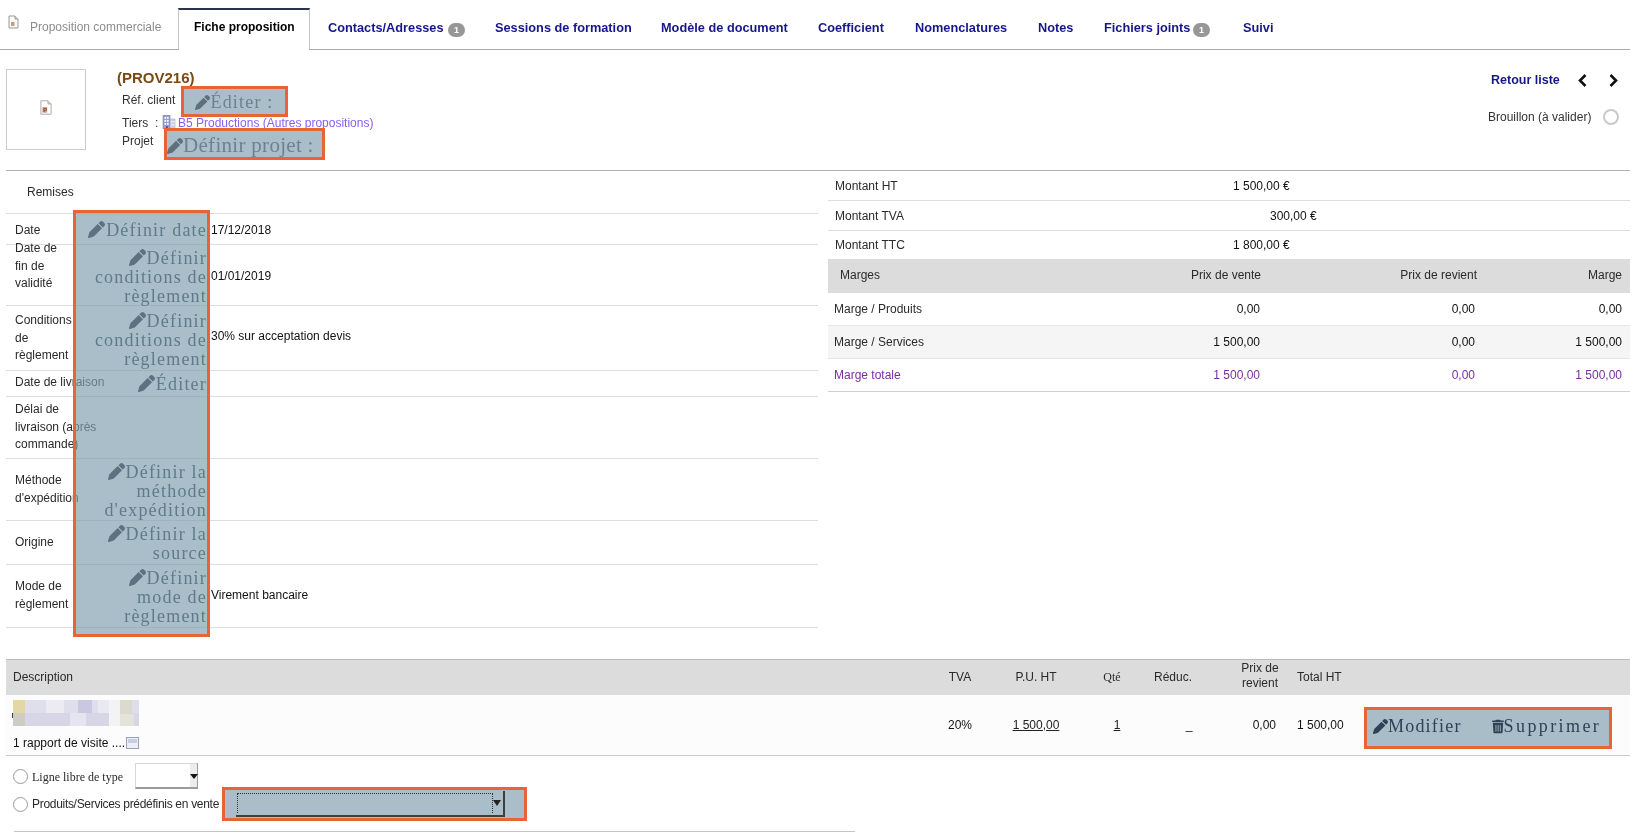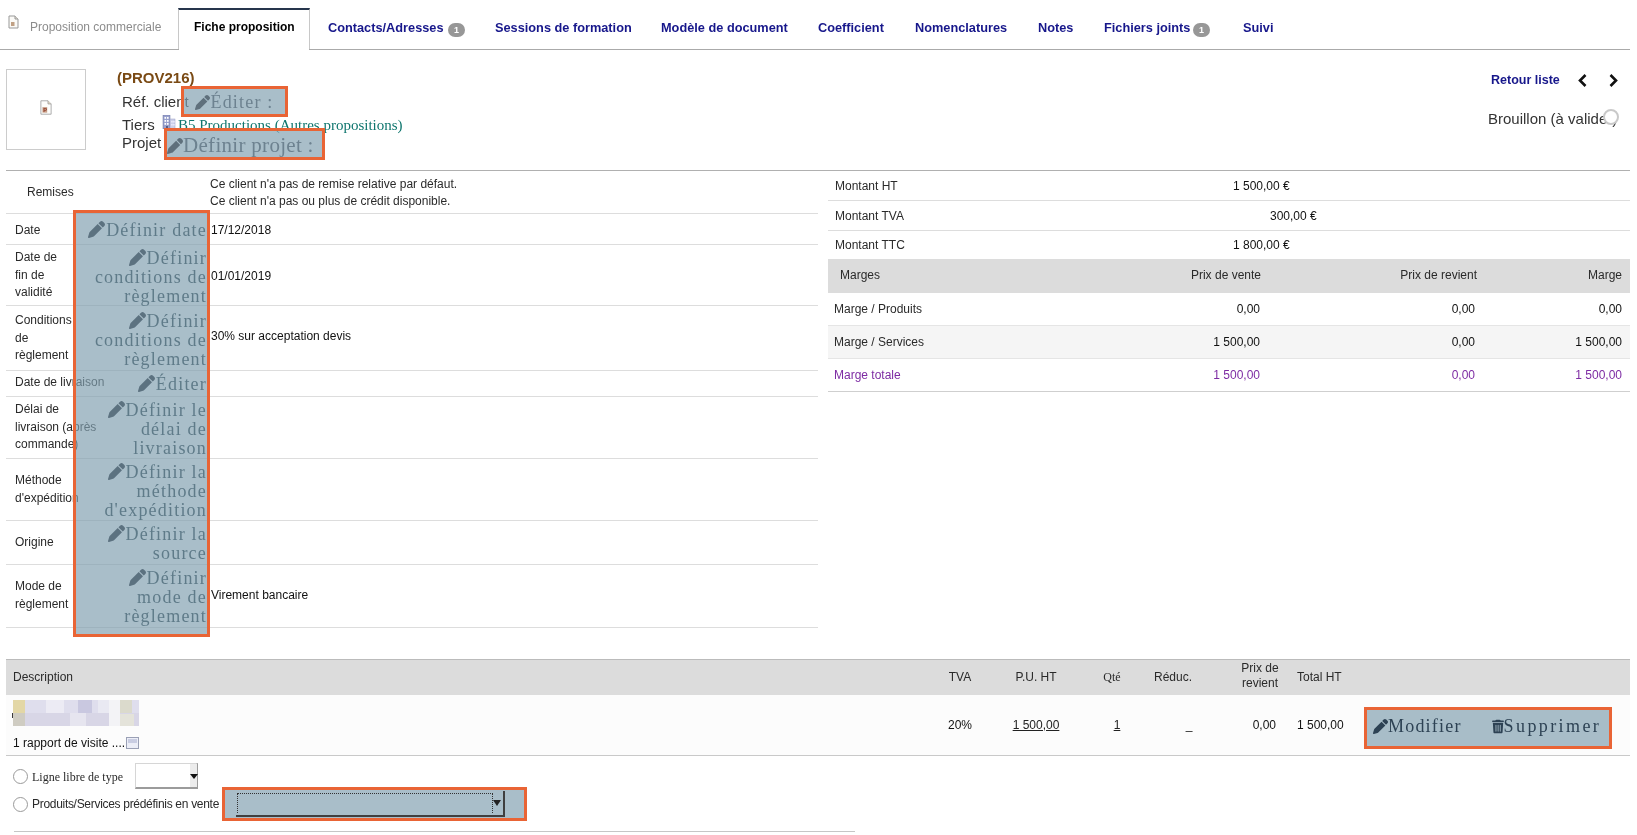--- a/index.html
+++ b/index.html
@@ -1,28 +1,28 @@
 <!DOCTYPE html>
 <html><head>
 <meta charset="utf-8">
 <style>
 html,body{margin:0;padding:0;background:#fff;}
 #page{position:relative;width:1637px;height:835px;overflow:hidden;background:#fff;
   font-family:"Liberation Sans",sans-serif;font-size:12px;color:#2f2f2f;}
 .a{position:absolute;}
 .t{font-size:12px;color:#2a2a2a;}
-.t14{font-size:15px;color:#333;}
+.t14{font-size:12px;color:#333;}
 .tab{font-size:12.75px;font-weight:bold;color:#17178b;}
 .badge{display:inline-block;background:#979797;color:#fff;font-size:9px;font-weight:bold;
   border-radius:8px;width:17px;height:14px;line-height:14px;text-align:center;}
 .hline{position:absolute;height:1px;background:#ddd;}
 .ov{position:absolute;background:rgba(128,159,175,0.68);border:3px solid #e96435;box-sizing:border-box;}
 .ovt{font-family:"Liberation Serif",serif;color:#5d7a89;}
 .num{text-align:right;}
-a.lnk{color:#0f766e;text-decoration:none;font-family:Liberation Serif, serif;}
+a.lnk{color:#8b5cf6;text-decoration:none;}
 .ser{font-family:"Liberation Serif",serif;}
 .olb{left:73px;width:134px;text-align:right;font-size:18px;letter-spacing:1.2px;line-height:19px;color:#5f7b89;}
 .ml{line-height:17.5px;}
 </style>
 </head>
 <body>
 <div id="page">
 
 <div class="a" style="left:0;top:49px;width:1630px;height:1px;background:#aaa;"></div>
 <div class="a" style="left:178px;top:8px;width:132px;height:41px;background:#fff;border:1px solid #c8c8c8;border-top:2px solid #26354c;border-bottom:none;box-sizing:border-box;"></div>
@@ -108,24 +108,23 @@
 <div class="hline" style="left:6px;top:244px;width:812px;"></div>
 <div class="hline" style="left:6px;top:305px;width:812px;"></div>
 <div class="hline" style="left:6px;top:370px;width:812px;"></div>
 <div class="hline" style="left:6px;top:396px;width:812px;"></div>
 <div class="hline" style="left:6px;top:458px;width:812px;"></div>
 <div class="hline" style="left:6px;top:520px;width:812px;"></div>
 <div class="hline" style="left:6px;top:564px;width:812px;"></div>
 <div class="hline" style="left:6px;top:627px;width:812px;"></div>
 
 <div class="a t" style="left:15px;top:185px;margin-left:12px;">Remises</div>
-<div class="a t" style="left:210px;top:176px;line-height:16.5px;">Ce client n'a pas de remise relative par défaut.<br>Ce client n'a pas ou plus de crédit disponible.</div>
 <div class="a t" style="left:15px;top:223px;">Date</div>
 <div class="a t" style="left:211px;top:223px;color:#111;">17/12/2018</div>
-<div class="a t ml" style="left:15px;top:249px;">Date de<br>fin de<br>validité</div>
+<div class="a t ml" style="left:15px;top:240px;">Date de<br>fin de<br>validité</div>
 <div class="a t" style="left:211px;top:269px;color:#111;">01/01/2019</div>
 <div class="a t ml" style="left:15px;top:312px;">Conditions<br>de<br>règlement</div>
 <div class="a t" style="left:211px;top:329px;color:#111;">30% sur acceptation devis</div>
 <div class="a t" style="left:15px;top:375px;">Date de livraison</div>
 <div class="a t ml" style="left:15px;top:401px;">Délai de<br>livraison (après<br>commande)</div>
 <div class="a t ml" style="left:15px;top:472px;">Méthode<br>d'expédition</div>
 <div class="a t" style="left:15px;top:535px;">Origine</div>
 <div class="a t ml" style="left:15px;top:578px;">Mode de<br>règlement</div>
 <div class="a t" style="left:211px;top:588px;color:#111;">Virement bancaire</div>
 
@@ -136,23 +135,20 @@
       </svg>Définir date</div>
 <div class="a ovt olb" style="top:249px;"><svg width="17" height="17" viewBox="0 0 512 512" style="vertical-align:-2px;margin-right:1px;fill:#5c7280;">
         <path d="M362.7 19.3L314.3 67.7 444.3 197.7l48.4-48.4c25-25 25-65.5 0-90.5L453.3 19.3c-25-25-65.5-25-90.5 0zm-71 71L58.6 323.5c-10.4 10.4-18 23.3-22.2 37.4L1 481.2C-1.5 489.7 .8 498.8 7 505s15.3 8.5 23.7 6.1l120.3-35.4c14.1-4.2 27-11.8 37.4-22.2L421.7 220.3 291.7 90.3z"></path>
       </svg>Définir<br>conditions de<br>règlement</div>
 <div class="a ovt olb" style="top:312px;"><svg width="17" height="17" viewBox="0 0 512 512" style="vertical-align:-2px;margin-right:1px;fill:#5c7280;">
         <path d="M362.7 19.3L314.3 67.7 444.3 197.7l48.4-48.4c25-25 25-65.5 0-90.5L453.3 19.3c-25-25-65.5-25-90.5 0zm-71 71L58.6 323.5c-10.4 10.4-18 23.3-22.2 37.4L1 481.2C-1.5 489.7 .8 498.8 7 505s15.3 8.5 23.7 6.1l120.3-35.4c14.1-4.2 27-11.8 37.4-22.2L421.7 220.3 291.7 90.3z"></path>
       </svg>Définir<br>conditions de<br>règlement</div>
 <div class="a ovt olb" style="top:375px;"><svg width="17" height="17" viewBox="0 0 512 512" style="vertical-align:-2px;margin-right:1px;fill:#5c7280;">
         <path d="M362.7 19.3L314.3 67.7 444.3 197.7l48.4-48.4c25-25 25-65.5 0-90.5L453.3 19.3c-25-25-65.5-25-90.5 0zm-71 71L58.6 323.5c-10.4 10.4-18 23.3-22.2 37.4L1 481.2C-1.5 489.7 .8 498.8 7 505s15.3 8.5 23.7 6.1l120.3-35.4c14.1-4.2 27-11.8 37.4-22.2L421.7 220.3 291.7 90.3z"></path>
       </svg>Éditer</div>
-<div class="a ovt olb" style="top:401px;"><svg width="17" height="17" viewBox="0 0 512 512" style="vertical-align:-2px;margin-right:1px;fill:#5c7280;">
-        <path d="M362.7 19.3L314.3 67.7 444.3 197.7l48.4-48.4c25-25 25-65.5 0-90.5L453.3 19.3c-25-25-65.5-25-90.5 0zm-71 71L58.6 323.5c-10.4 10.4-18 23.3-22.2 37.4L1 481.2C-1.5 489.7 .8 498.8 7 505s15.3 8.5 23.7 6.1l120.3-35.4c14.1-4.2 27-11.8 37.4-22.2L421.7 220.3 291.7 90.3z"></path>
-      </svg>Définir le<br>délai de<br>livraison</div>
 <div class="a ovt olb" style="top:463px;"><svg width="17" height="17" viewBox="0 0 512 512" style="vertical-align:-2px;margin-right:1px;fill:#5c7280;">
         <path d="M362.7 19.3L314.3 67.7 444.3 197.7l48.4-48.4c25-25 25-65.5 0-90.5L453.3 19.3c-25-25-65.5-25-90.5 0zm-71 71L58.6 323.5c-10.4 10.4-18 23.3-22.2 37.4L1 481.2C-1.5 489.7 .8 498.8 7 505s15.3 8.5 23.7 6.1l120.3-35.4c14.1-4.2 27-11.8 37.4-22.2L421.7 220.3 291.7 90.3z"></path>
       </svg>Définir la<br>méthode<br>d'expédition</div>
 <div class="a ovt olb" style="top:525px;"><svg width="17" height="17" viewBox="0 0 512 512" style="vertical-align:-2px;margin-right:1px;fill:#5c7280;">
         <path d="M362.7 19.3L314.3 67.7 444.3 197.7l48.4-48.4c25-25 25-65.5 0-90.5L453.3 19.3c-25-25-65.5-25-90.5 0zm-71 71L58.6 323.5c-10.4 10.4-18 23.3-22.2 37.4L1 481.2C-1.5 489.7 .8 498.8 7 505s15.3 8.5 23.7 6.1l120.3-35.4c14.1-4.2 27-11.8 37.4-22.2L421.7 220.3 291.7 90.3z"></path>
       </svg>Définir la<br>source</div>
 <div class="a ovt olb" style="top:569px;"><svg width="17" height="17" viewBox="0 0 512 512" style="vertical-align:-2px;margin-right:1px;fill:#5c7280;">
         <path d="M362.7 19.3L314.3 67.7 444.3 197.7l48.4-48.4c25-25 25-65.5 0-90.5L453.3 19.3c-25-25-65.5-25-90.5 0zm-71 71L58.6 323.5c-10.4 10.4-18 23.3-22.2 37.4L1 481.2C-1.5 489.7 .8 498.8 7 505s15.3 8.5 23.7 6.1l120.3-35.4c14.1-4.2 27-11.8 37.4-22.2L421.7 220.3 291.7 90.3z"></path>
       </svg>Définir<br>mode de<br>règlement</div>
 

